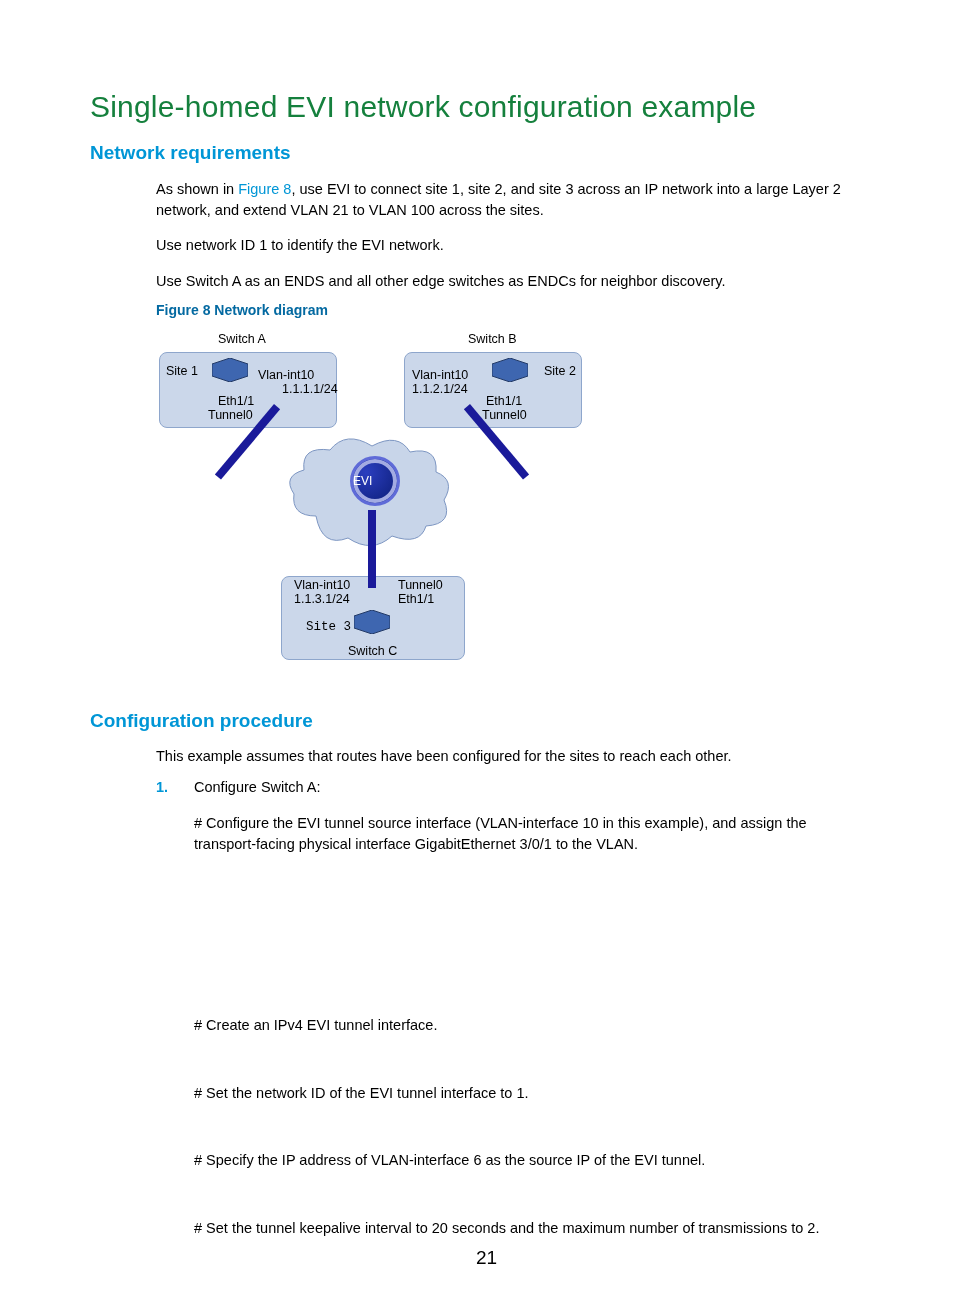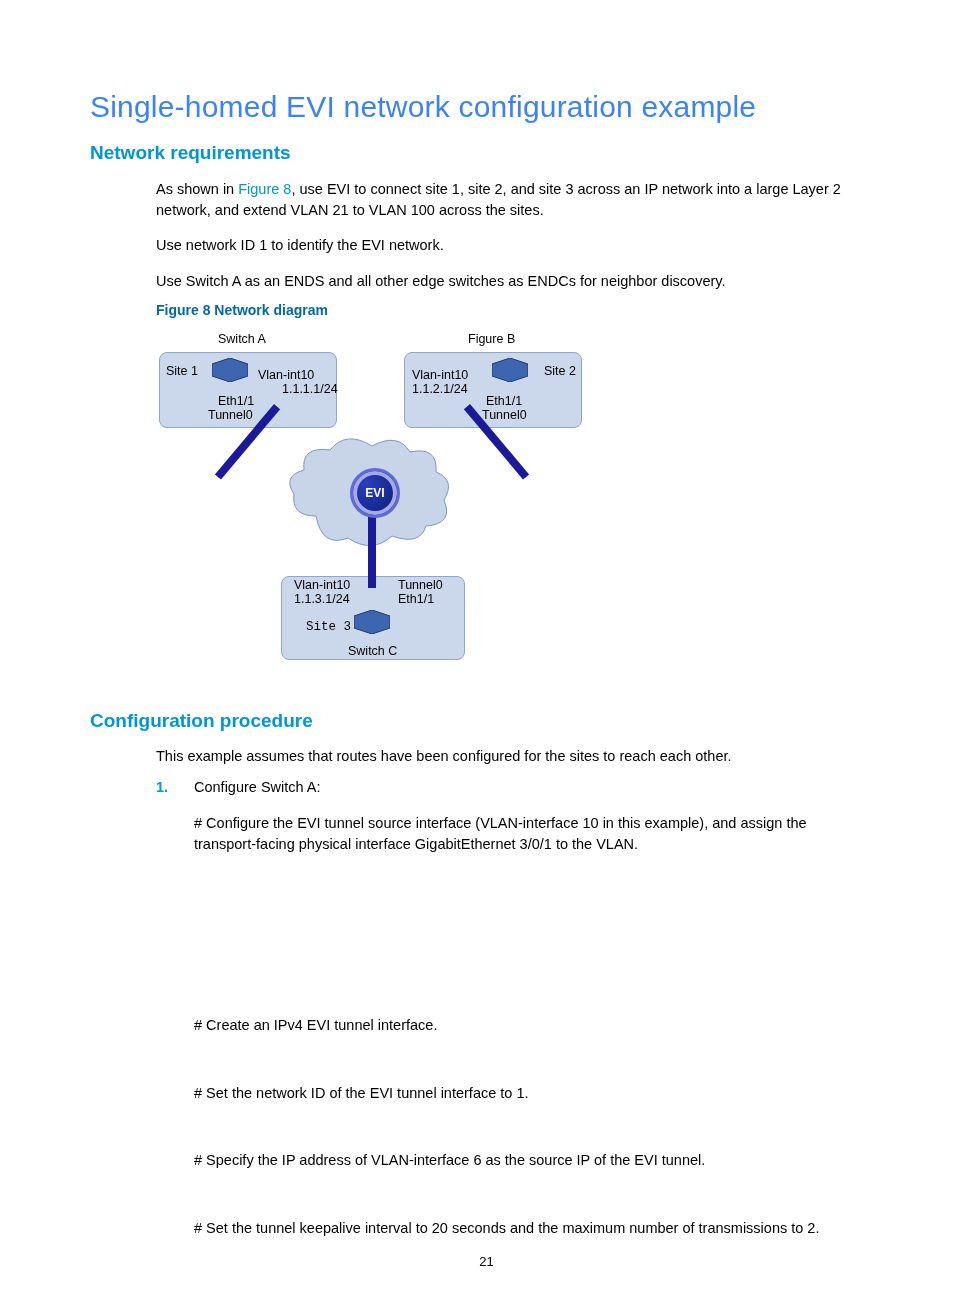--- a/index.html
+++ b/index.html
@@ -12,21 +12,21 @@
   }
   .page {
     width: 954px;
     padding: 90px 90px 40px 90px;
     box-sizing: border-box;
     position: relative;
   }
   .h1 {
     font-size: 30px;
     font-weight: 400;
-    color: #3b82f6;
+    color: #15803d;
     margin-bottom: 18px;
     letter-spacing: 0.2px;
   }
   .h2 {
     font-size: 19px;
     font-weight: 700;
     color: #0096d6;
     margin: 12px 0 8px 0;
   }
   .body-para {
@@ -62,21 +62,21 @@
     color: #0096d6;
     font-weight: 700;
     width: 38px;
     flex-shrink: 0;
   }
   .pagenum {
     position: absolute;
     left: 0; right: 0;
     bottom: 20px;
     text-align: center;
-    font-size: 13px;
+    font-size: 19px;
     margin-left: 19px;
   }
 
   
   .diagram {
     position: relative;
     width: 430px;
     height: 350px;
     margin-left: 66px;
     margin-bottom: 6px;
@@ -104,30 +104,29 @@
   .cloud {
     position: absolute;
     left: 130px; top: 112px;
     width: 168px; height: 116px;
   }
   .cloud-shape {
     width: 100%; height: 100%;
   }
   .evi-badge {
     position: absolute;
-    left: 194px; top: 144px;
+    left: 194px; top: 132px;
     width: 44px; height: 44px;
     border-radius: 50%;
     background: radial-gradient(circle at 30% 30%, #2b3ebf 0%, #0a1b73 100%);
     border: 3px solid #5f6bd8;
     box-shadow: 0 0 0 4px #a3abe2 inset;
     color: #fff;
-    font-weight: 700;
+    font-weight: 400;
     font-size: 12px;
-    text-align: center;
     line-height: 44px;
     z-index: 5;
   }
   .switch-icon {
     position: absolute;
     width: 36px; height: 24px;
   }
   .link-line {
     position: absolute;
     background: #1a1a9a;
@@ -172,21 +171,21 @@
       <svg viewBox="0 0 36 24">
           <polygon points="0,6 18,0 36,6 36,18 18,24 0,18" fill="#3e66b0" stroke="#233a66"></polygon>
         </svg>
     </div>
     <div class="node-label" style="left:102px; top:44px;">Vlan-int10</div>
     <div class="node-label" style="left:102px; top:58px;margin-left:24px;">1.1.1.1/24</div>
     <div class="node-label" style="left:62px; top:70px;">Eth1/1</div>
     <div class="node-label" style="left:52px; top:84px;">Tunnel0</div>
 
     <div class="sitebox sitebox-b"></div>
-    <div class="node-label" style="left:312px; top:8px;">Figure B</div>
+    <div class="node-label" style="left:312px; top:8px;">Switch B</div>
     <div class="node-label" style="left:388px; top:40px;">Site 2</div>
     <div class="switch-icon" style="left:336px; top:34px;">
       <svg viewBox="0 0 36 24">
           <polygon points="0,6 18,0 36,6 36,18 18,24 0,18" fill="#3e66b0" stroke="#233a66"></polygon>
         </svg>
     </div>
     <div class="node-label" style="left:256px; top:44px;">Vlan-int10</div>
     <div class="node-label" style="left:256px; top:58px;">1.1.2.1/24</div>
     <div class="node-label" style="left:330px; top:70px;">Eth1/1</div>
     <div class="node-label" style="left:326px; top:84px;">Tunnel0</div>

